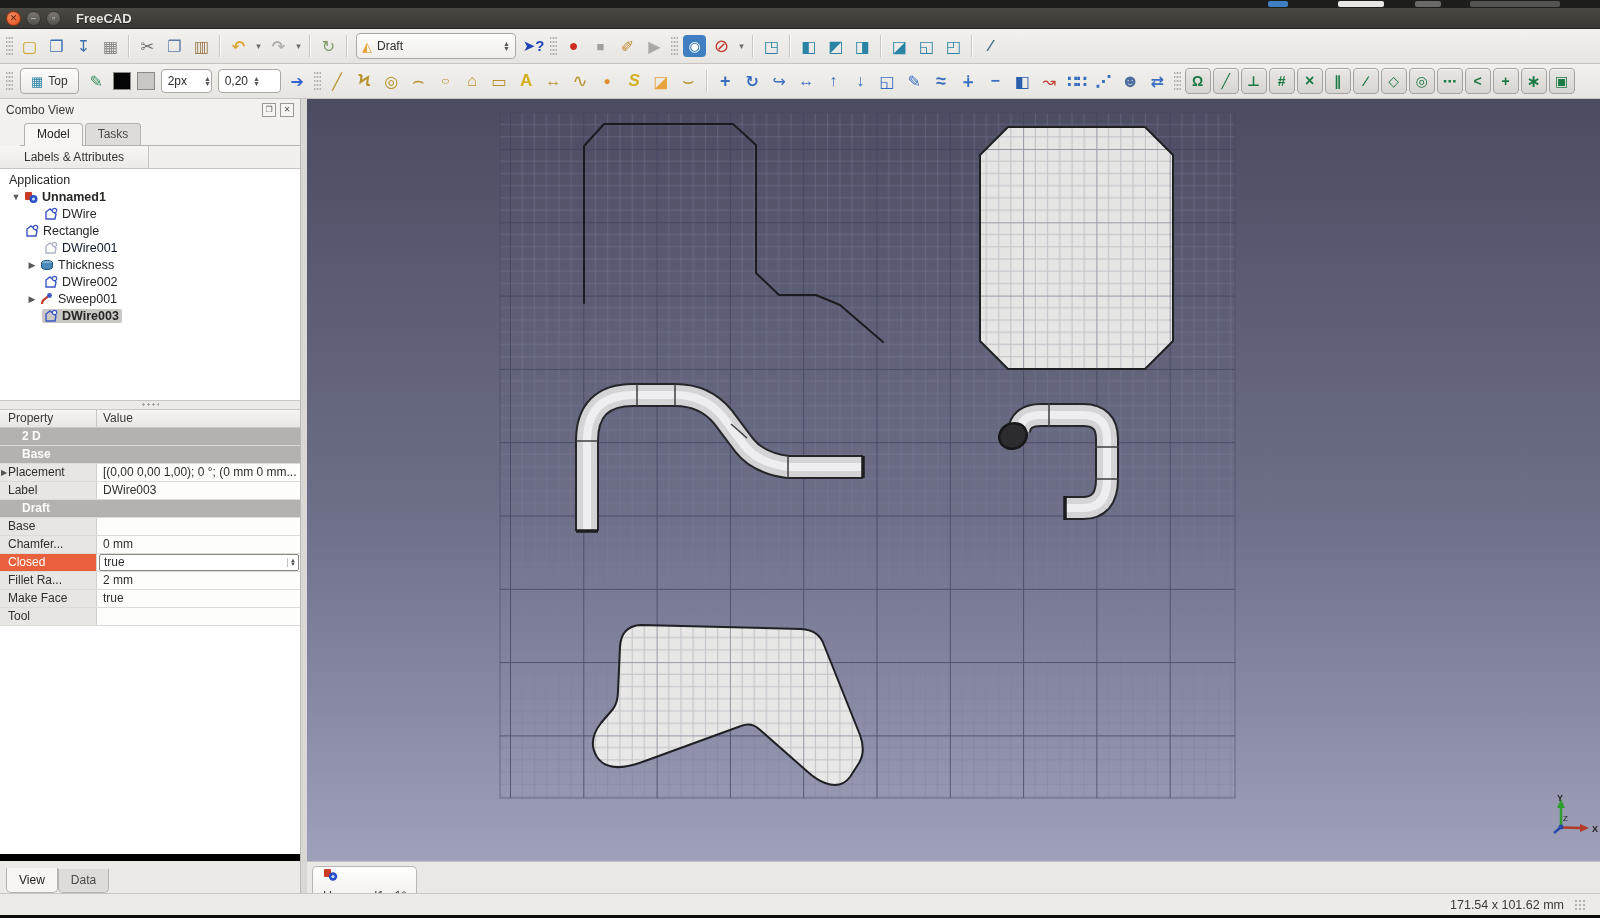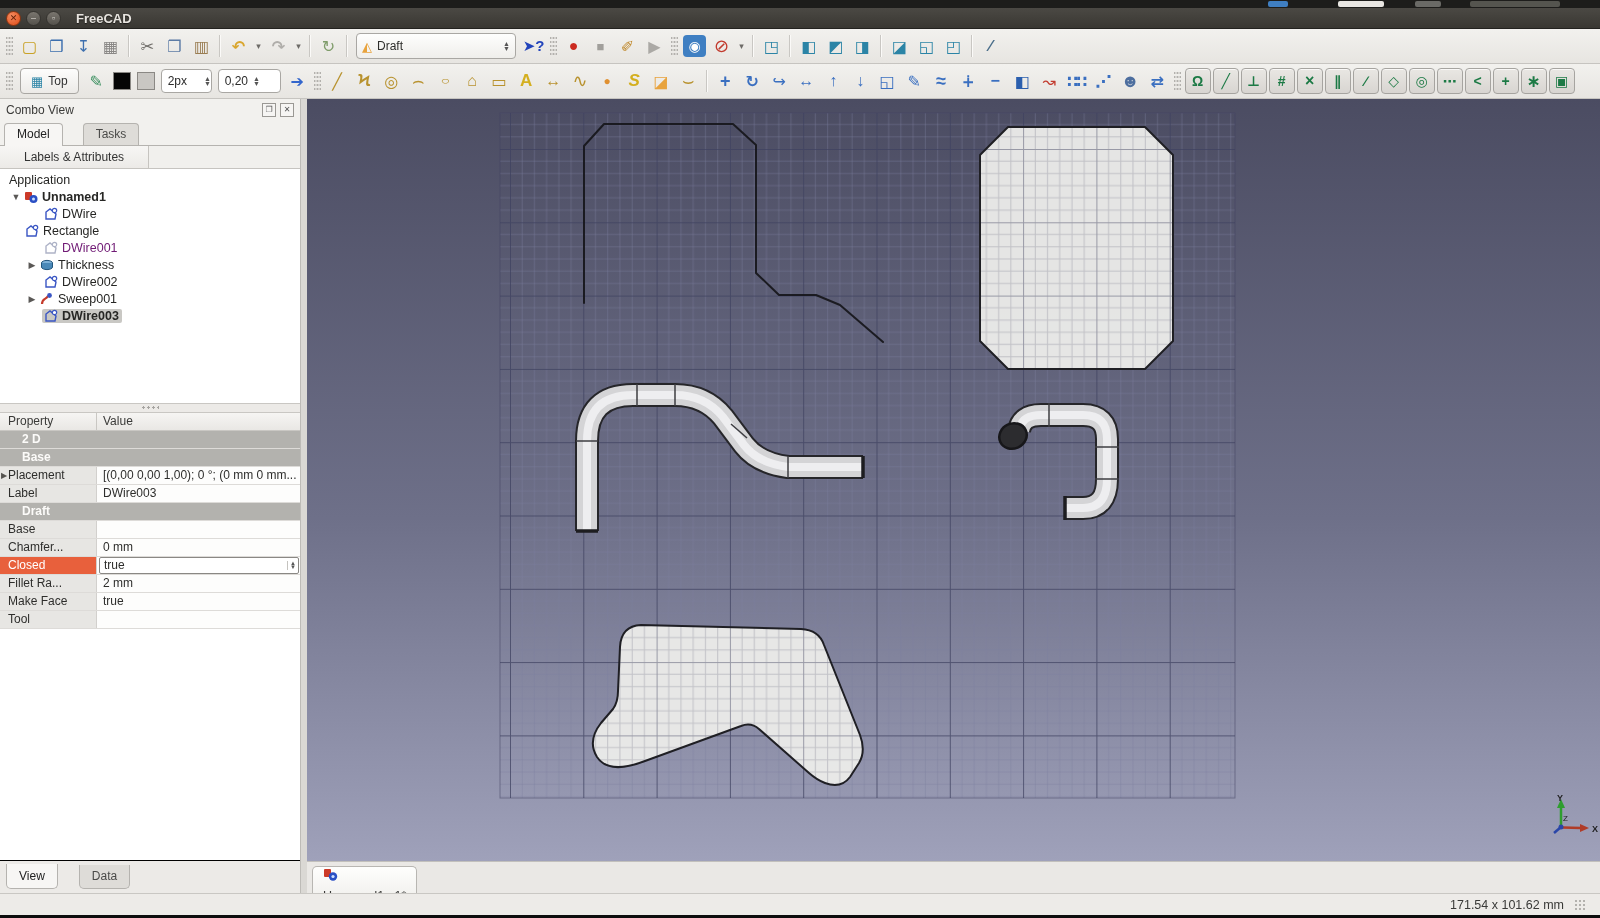--- a/index.html
+++ b/index.html
@@ -33,31 +33,31 @@
   .squash{transform:scaleY(.62);}
   .topbtn{height:24px;border:1px solid #a9a7a3;border-radius:4px;background:linear-gradient(#fdfdfc,#eceae7);display:flex;align-items:center;padding:0 10px;margin:0 4px;gap:5px;font-size:12px;color:#333;flex:none;}
   .fitall{background:#3f7fc2;color:#fff;border-radius:4px;width:23px;height:22px;font-size:14px;display:flex;align-items:center;justify-content:center;}
   
   .main{flex:none;height:794px;display:flex;}
   .leftpanel{width:300px;flex:none;background:#f2f1ee;border-right:1px solid #bdbbb7;display:flex;flex-direction:column;}
   .vsplit{width:6px;flex:none;background:#dad8d4;}
   .comboheader{height:21px;flex:none;display:flex;align-items:center;padding:0 6px;color:#3a3a38;font-size:12px;}
   .chbtn{width:12px;height:12px;border:1px solid #9a9894;background:#f6f5f3;margin-left:4px;display:flex;align-items:center;justify-content:center;font-size:8px;color:#555;flex:none;}
   .chspacer{flex:1;}
-  .tabs{height:25px;flex:none;display:flex;align-items:flex-end;padding-left:4px;gap:20px;border-bottom:1px solid #b5b3af;}
+  .tabs{height:25px;flex:none;display:flex;align-items:flex-end;padding-left:4px;gap:2px;border-bottom:1px solid #b5b3af;margin-left:20px;}
   .tab{padding:3px 12px 4px;border:1px solid #b5b3af;border-bottom:none;border-radius:4px 4px 0 0;background:#dedcd8;color:#4a4a48;font-size:12px;}
   .tab.active{background:#f7f6f4;color:#222;position:relative;top:1px;padding-bottom:5px;}
   .treeheader{height:22px;flex:none;background:#f1f0ed;border-bottom:1px solid #c6c4c0;display:flex;align-items:center;}
   .thbtn{height:100%;display:flex;align-items:center;padding:0 24px;border-right:1px solid #c6c4c0;background:linear-gradient(#f7f6f4,#eceae7);color:#333;}
   .treearea{flex:1;background:#fff;overflow:hidden;padding-top:2px;}
   .trow{height:17px;display:flex;align-items:center;font-size:12.5px;color:#262624;}
   .trow .arrow{width:12px;font-size:9px;color:#5a5856;text-align:center;flex:none;}
   .ticon{width:17px;height:14px;display:flex;align-items:center;justify-content:center;flex:none;}
   .tlabel{padding:0 3px;white-space:nowrap;}
-  .dim{color:#701a75;}
+  .dim{color:#0f172a;}
   .dimic{opacity:.45;filter:grayscale(60%);}
   .bold{font-weight:bold;}
   .selwrap{background:#c9c8c4;border-radius:2px;display:flex;align-items:center;}
   .splitter{height:8px;flex:none;background:#eceae7;border-top:1px solid #c9c7c3;border-bottom:1px solid #c9c7c3;display:flex;align-items:center;justify-content:center;}
   .splitter .dots{width:18px;height:3px;background:radial-gradient(circle,#a5a3a0 1px,transparent 1.2px);background-size:5px 3px;}
   
   .prophdr{height:17px;flex:none;display:flex;background:linear-gradient(#f6f5f3,#e9e7e4);border-bottom:1px solid #c9c7c3;font-size:12px;color:#3a3a38;text-align:center;}
   .prophdr .c1{width:88px;padding-left:8px;border-right:1px solid #c9c7c3;display:flex;align-items:center;}
   .prophdr .c2{flex:1;padding-left:6px;display:flex;align-items:center;}
   .prow{height:17px;display:flex;font-size:12px;border-bottom:1px solid #dddbd8;}
@@ -65,21 +65,21 @@
   .prow .val{flex:1;background:#fdfdfc;display:flex;align-items:center;padding-left:6px;color:#2e2e2c;white-space:nowrap;overflow:hidden;}
   .prow.group{background:#b3b2ae;}
   .prow.group .glab{color:#fcfbf9;font-weight:bold;padding-left:22px;display:flex;align-items:center;}
   .prow .exp{position:absolute;left:1px;font-size:8px;color:#55534f;}
   .lab.hot{background:#e8603c;color:#fff;}
   .lab.hot span{color:#fff;}
   .editor{height:15px;flex:1;margin:0 1px;border:1px solid #8a8884;background:#fff;border-radius:2px;display:flex;align-items:center;padding-left:4px;}
   .editor .cspin{margin-left:auto;display:flex;flex-direction:column;font-size:6px;line-height:4.5px;color:#555;border-left:1px solid #c5c3bf;padding:0 2px;}
   .propfill{flex:1;background:#fff;}
   
-  .btabs{height:32px;flex:none;background:#eceae7;border-top:1px solid #000000;display:flex;align-items:center;padding-left:6px;gap:21px;}
+  .btabs{height:32px;flex:none;background:#eceae7;border-top:7px solid #000000;display:flex;align-items:flex-end;padding-left:6px;gap:0;}
   .btab{padding:4px 12px 5px;border:1px solid #b5b3af;border-top:none;border-radius:0 0 5px 5px;background:#dedcd8;color:#4a4a48;font-size:12px;}
   .btab.active{background:#f7f6f4;color:#222;margin-top:-1px;padding-top:5px;}
   
   .vpcol{flex:1;display:flex;flex-direction:column;min-width:0;}
   .viewport{height:762px;flex:none;position:relative;}
   .mdibar{height:32px;flex:none;background:#eae8e5;border-top:1px solid #c2c0bc;display:flex;align-items:flex-end;padding-left:5px;}
   .mditab{height:27px;background:linear-gradient(#fefefd,#f3f2ef);border:1px solid #b8b6b2;border-bottom:none;border-radius:5px 5px 0 0;display:flex;align-items:flex-start;gap:7px;padding:0 10px;font-size:12.5px;color:#3a3a38;flex-direction:column;}
   .mdiclose{font-size:12px;color:#4f4f4d;font-weight:bold;}
   
   .statusbar{height:21px;flex:none;background:#edebe8;border-top:1px solid #c9c7c3;display:flex;align-items:center;justify-content:flex-end;padding-right:14px;gap:10px;font-size:12.5px;color:#3a3a38;}

